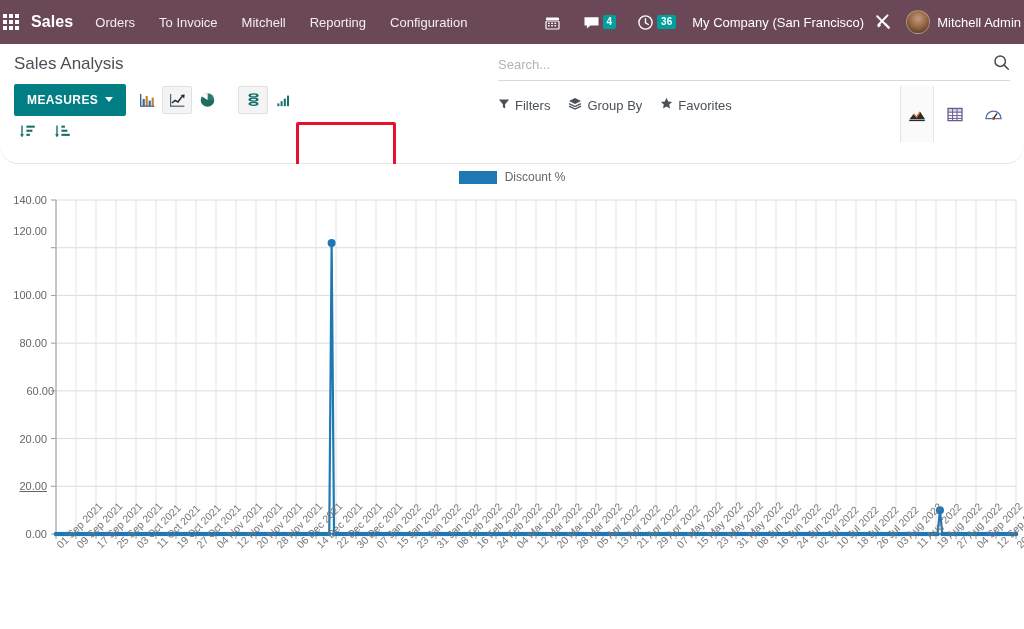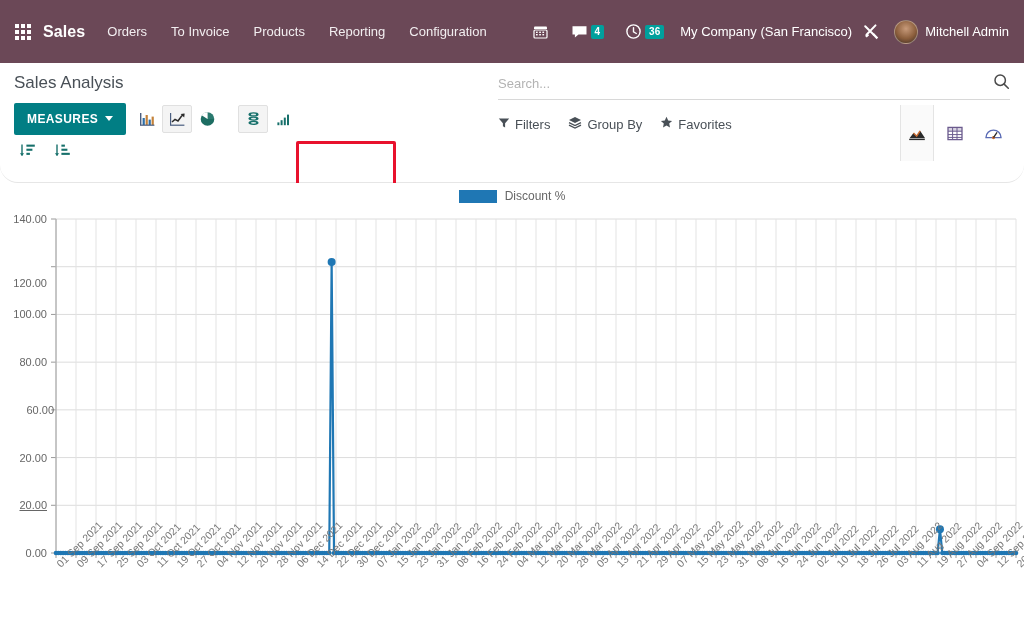--- a/index.html
+++ b/index.html
@@ -5,25 +5,25 @@
   * { box-sizing: border-box; margin: 0; padding: 0; }
   html, body {
     width: 1024px; height: 629px;
     font-family: "Liberation Sans", sans-serif;
     background: #ffffff;
     overflow: hidden;
   }
 
   
   .navbar {
-    height: 63px;
+    height: 44px;
     background: #6b4857;
     display: flex;
     align-items: center;
-    padding: 0 15px;
+    padding: 0 3px;
     color: #ffffff;
   }
   .apps-grid {
     display: grid;
     grid-template-columns: repeat(3, 4px);
     grid-template-rows: repeat(3, 4px);
     gap: 2px;
     margin-right: 12px;
     cursor: pointer;
   }
@@ -163,21 +163,21 @@
       <i></i>
       <i></i>
       <i></i>
       <i></i>
       <i></i>
       <i></i>
   </div>
   <div class="brand">Sales</div>
   <div class="navitem">Orders</div>
   <div class="navitem">To Invoice</div>
-  <div class="navitem">Products</div>
+  <div class="navitem">Mitchell</div>
   <div class="navitem">Reporting</div>
   <div class="navitem">Configuration</div>
 
   <div class="nav-right">
     <div class="nav-icon">
       <svg width="19" height="19" viewBox="0 0 19 19">
         <path d="M4 4.5h11a1 1 0 011 1V7H3V5.5a1 1 0 011-1z" fill="#fff"></path>
         <rect x="3" y="8" width="13" height="8" rx="1" fill="none" stroke="#fff" stroke-width="1.2"></rect>
         <g fill="#fff">
           <rect x="5" y="9.6" width="1.7" height="1.4"></rect>
@@ -904,21 +904,21 @@
         <circle cx="1013.62" cy="342.00" r="2.3" fill="#1f77b4"></circle>
         <circle cx="1016.00" cy="342.00" r="2.3" fill="#1f77b4"></circle>
       </svg>
     <div id="yticks">
         <div class="ylabel" style="left: 0px; width: 47px; top: 342px; right: auto;">0.00</div>
         <div class="ylabel" style="left: 0px; width: 47px; top: 294.286px; right: auto; text-decoration: underline;">20.00</div>
         <div class="ylabel" style="left: 0px; width: 47px; top: 246.571px; right: auto;">20.00</div>
         <div class="ylabel" style="left: 0px; width: 54px; top: 198.857px; right: auto;">60.00</div>
         <div class="ylabel" style="left: 0px; width: 47px; top: 151.143px; right: auto;">80.00</div>
         <div class="ylabel" style="left: 0px; width: 47px; top: 103.429px; right: auto;">100.00</div>
-        <div class="ylabel" style="left: 0px; width: 47px; top: 72px; right: auto;">120.00</div>
+        <div class="ylabel" style="left: 0px; width: 47px; top: 39px; right: auto;">120.00</div>
         <div class="ylabel" style="left: 0px; width: 47px; top: 8px; right: auto;">140.00</div>
       </div>
     <div id="xticks">
         <div class="xtick" style="left: 54px; top: 350px; width: 0px;">01 Sep 2021</div>
         <div class="xtick" style="left: 74px; top: 350px; width: 0px;">09 Sep 2021</div>
         <div class="xtick" style="left: 94px; top: 350px; width: 0px;">17 Sep 2021</div>
         <div class="xtick" style="left: 114px; top: 350px; width: 0px;">25 Sep 2021</div>
         <div class="xtick" style="left: 134px; top: 350px; width: 0px;">03 Oct 2021</div>
         <div class="xtick" style="left: 154px; top: 350px; width: 0px;">11 Oct 2021</div>
         <div class="xtick" style="left: 174px; top: 350px; width: 0px;">19 Oct 2021</div>

